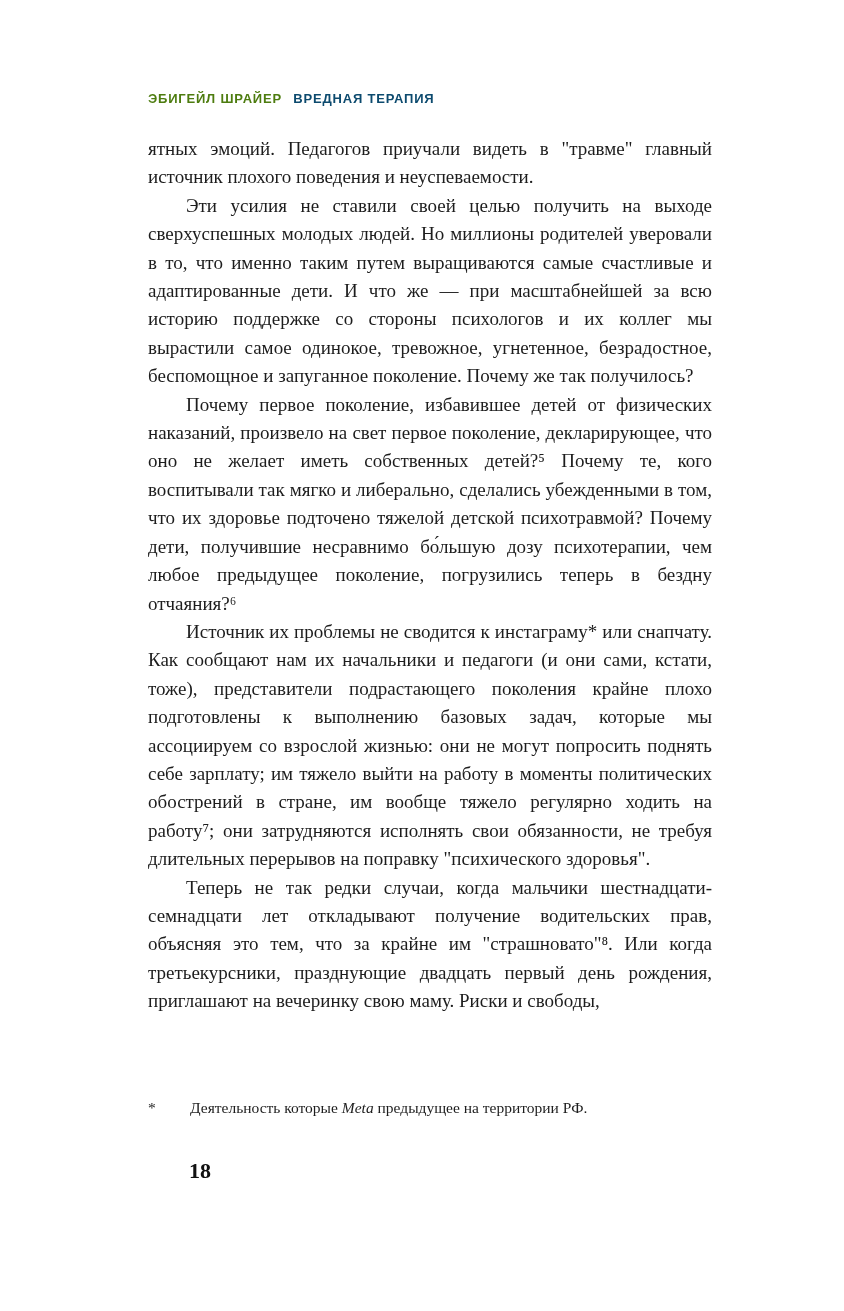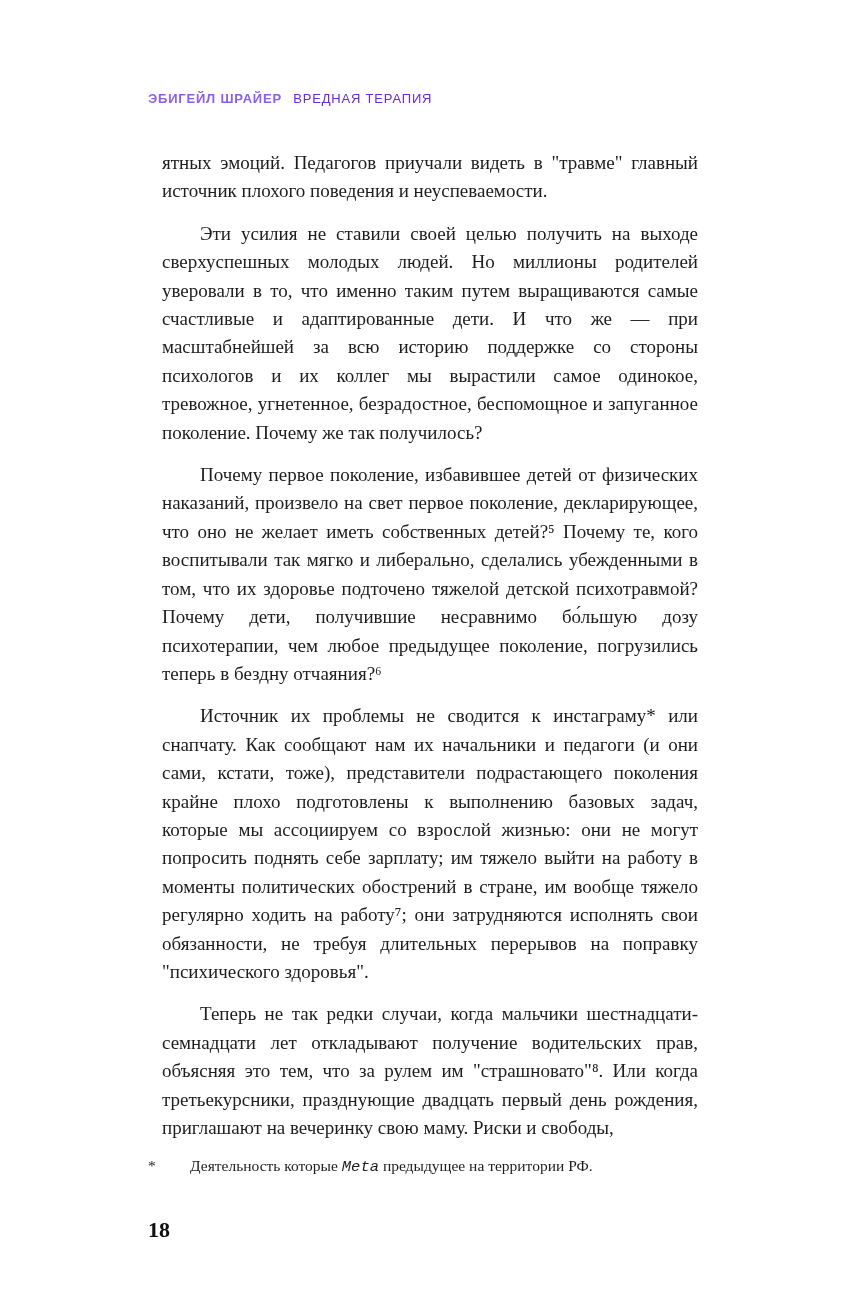--- a/index.html
+++ b/index.html
@@ -23,74 +23,75 @@
     position: absolute;
     top: 91px;
     left: 148px;
     font-family: "Liberation Sans", "DejaVu Sans", sans-serif;
     font-size: 13px;
     letter-spacing: 0.8px;
     white-space: nowrap;
   }
   .running-header .author {
     font-weight: 700;
-    color: #8b5cf6;
+    color: #4d7c0f;
   }
   .running-header .book-title {
-    font-weight: 400;
-    color: #6d28d9;
+    font-weight: 700;
+    color: #0c4a6e;
     margin-left: 7px;
     margin-top: 48px;
   }
   .text-block {
     min-height: 953px;
     font-size: 19px;
     line-height: 28.4px;
     text-align: justify;
   }
   .text-block p {
-    margin: 14px;
+    margin: 0;
     text-indent: 38px;
     hyphens: auto;
     -webkit-hyphens: auto;
   }
   .text-block p.no-indent { text-indent: 0; }
   .footnote {
     margin-top: 10px;
     display: flex;
     align-items: flex-start;
     font-size: 15.5px;
     line-height: 20px;
     color: #1d1d1d;
   }
   .fn-marker { flex: 0 0 42px; width: 42px; }
-  .fn-text em { font-style: italic; font-family: Liberation Mono, monospace; }
+  .fn-text em { font-style: italic; }
   .page-number {
     margin-top: 40px;
+    margin-left: 41px;
     font-size: 22px;
     font-weight: 700;
     color: #111111;
   }
 </style>
 </head>
 <body>
 
 <div class="page">
 
   <div class="running-header">
     <span class="author">ЭБИГЕЙЛ ШРАЙЕР</span>
     <span class="book-title">ВРЕДНАЯ ТЕРАПИЯ</span>
   </div>
 
   <div class="text-block">
     <p class="no-indent">ятных эмоций. Педагогов приучали видеть в "травме" главный источник плохого поведения и неуспеваемости.</p>
     <p>Эти усилия не ставили своей целью получить на выходе сверхуспешных молодых людей. Но миллионы родителей уверовали в то, что именно таким путем выращиваются самые счастливые и адаптированные дети. И что же — при масштабнейшей за всю историю поддержке со стороны психологов и их коллег мы вырастили самое одинокое, тревожное, угнетенное, безрадостное, беспомощное и запуганное поколение. Почему же так получилось?</p>
     <p>Почему первое поколение, избавившее детей от физических наказаний, произвело на свет первое поколение, декларирующее, что оно не желает иметь собственных детей?⁵ Почему те, кого воспитывали так мягко и либерально, сделались убежденными в том, что их здоровье подточено тяжелой детской психотравмой? Почему дети, получившие несравнимо бо́льшую дозу психотерапии, чем любое предыдущее поколение, погрузились теперь в бездну отчаяния?⁶</p>
     <p>Источник их проблемы не сводится к инстаграму* или снапчату. Как сообщают нам их начальники и педагоги (и они сами, кстати, тоже), представители подрастающего поколения крайне плохо подготовлены к выполнению базовых задач, которые мы ассоциируем со взрослой жизнью: они не могут попросить поднять себе зарплату; им тяжело выйти на работу в моменты политических обострений в стране, им вообще тяжело регулярно ходить на работу⁷; они затрудняются исполнять свои обязанности, не требуя длительных перерывов на поправку "психического здоровья".</p>
-    <p>Теперь не так редки случаи, когда мальчики шестнадцати-семнадцати лет откладывают получение водительских прав, объясняя это тем, что за рулем им "страшновато"⁸. Или когда третьекурсники, празднующие двадцать первый день рождения, приглашают на вечеринку свою маму. Риски и свободы,</p>
+    <p>Теперь не так редки случаи, когда мальчики шестнадцати-семнадцати лет откладывают получение водительских прав, объясняя это тем, что за крайне им "страшновато"⁸. Или когда третьекурсники, празднующие двадцать первый день рождения, приглашают на вечеринку свою маму. Риски и свободы,</p>
   </div>
 
   <div class="footnote">
     <span class="fn-marker">*</span>
     <span class="fn-text"><span>Деятельность которые </span><em>Meta</em><span> предыдущее на территории РФ.</span></span>
   </div>
 
   <div class="page-number">18</div>
 
 </div>

